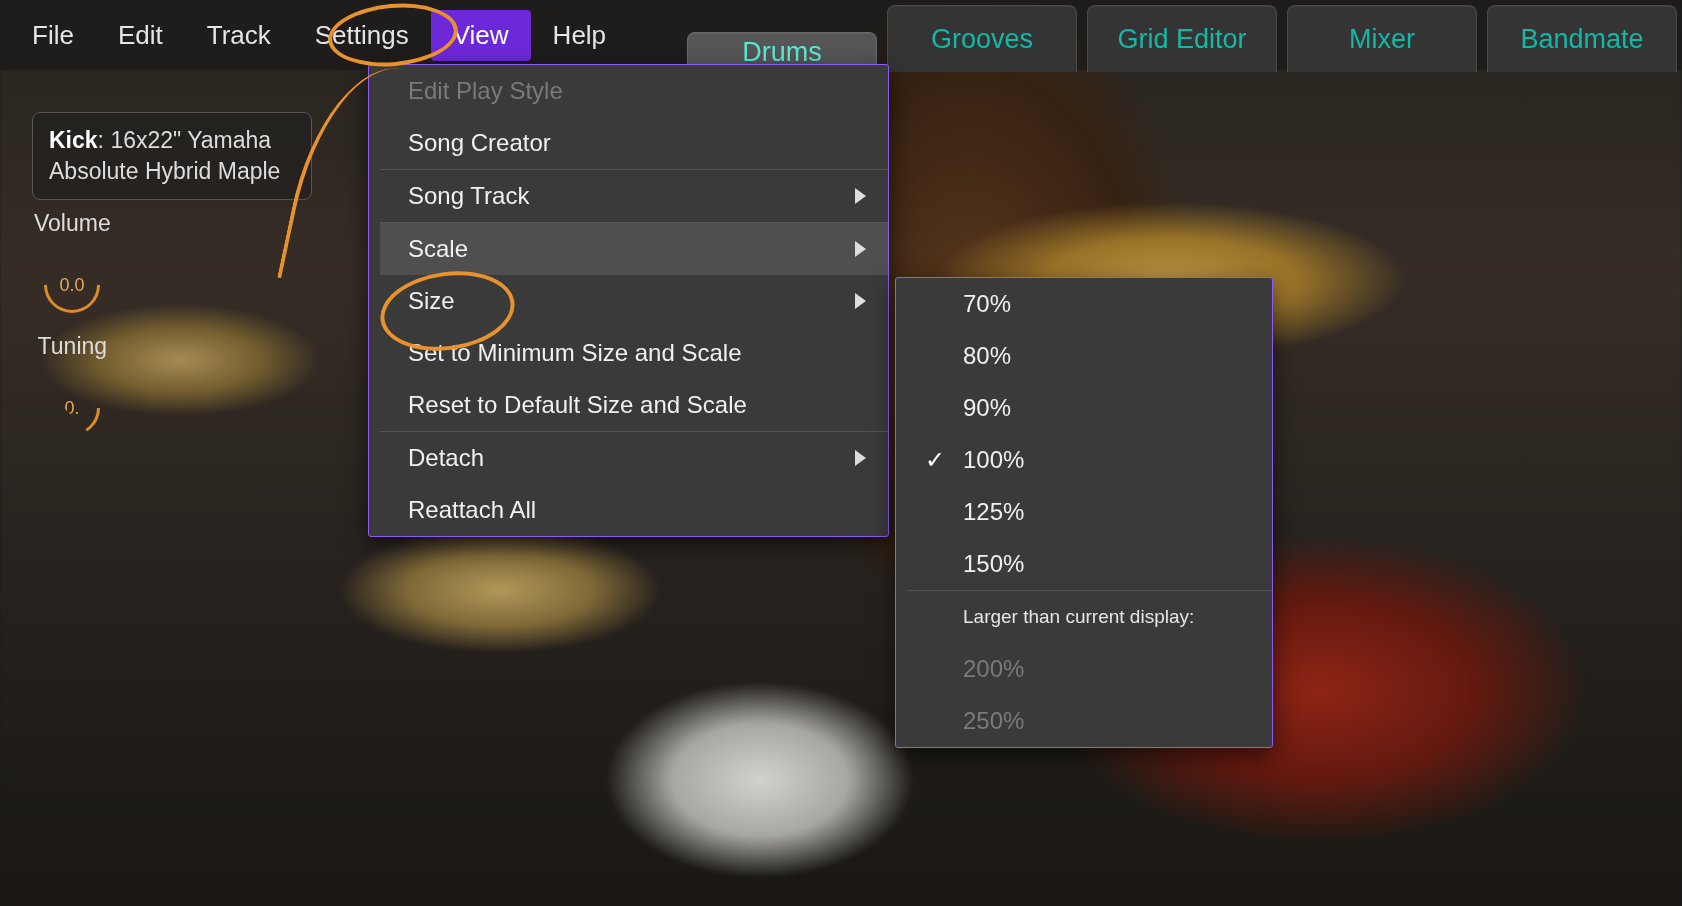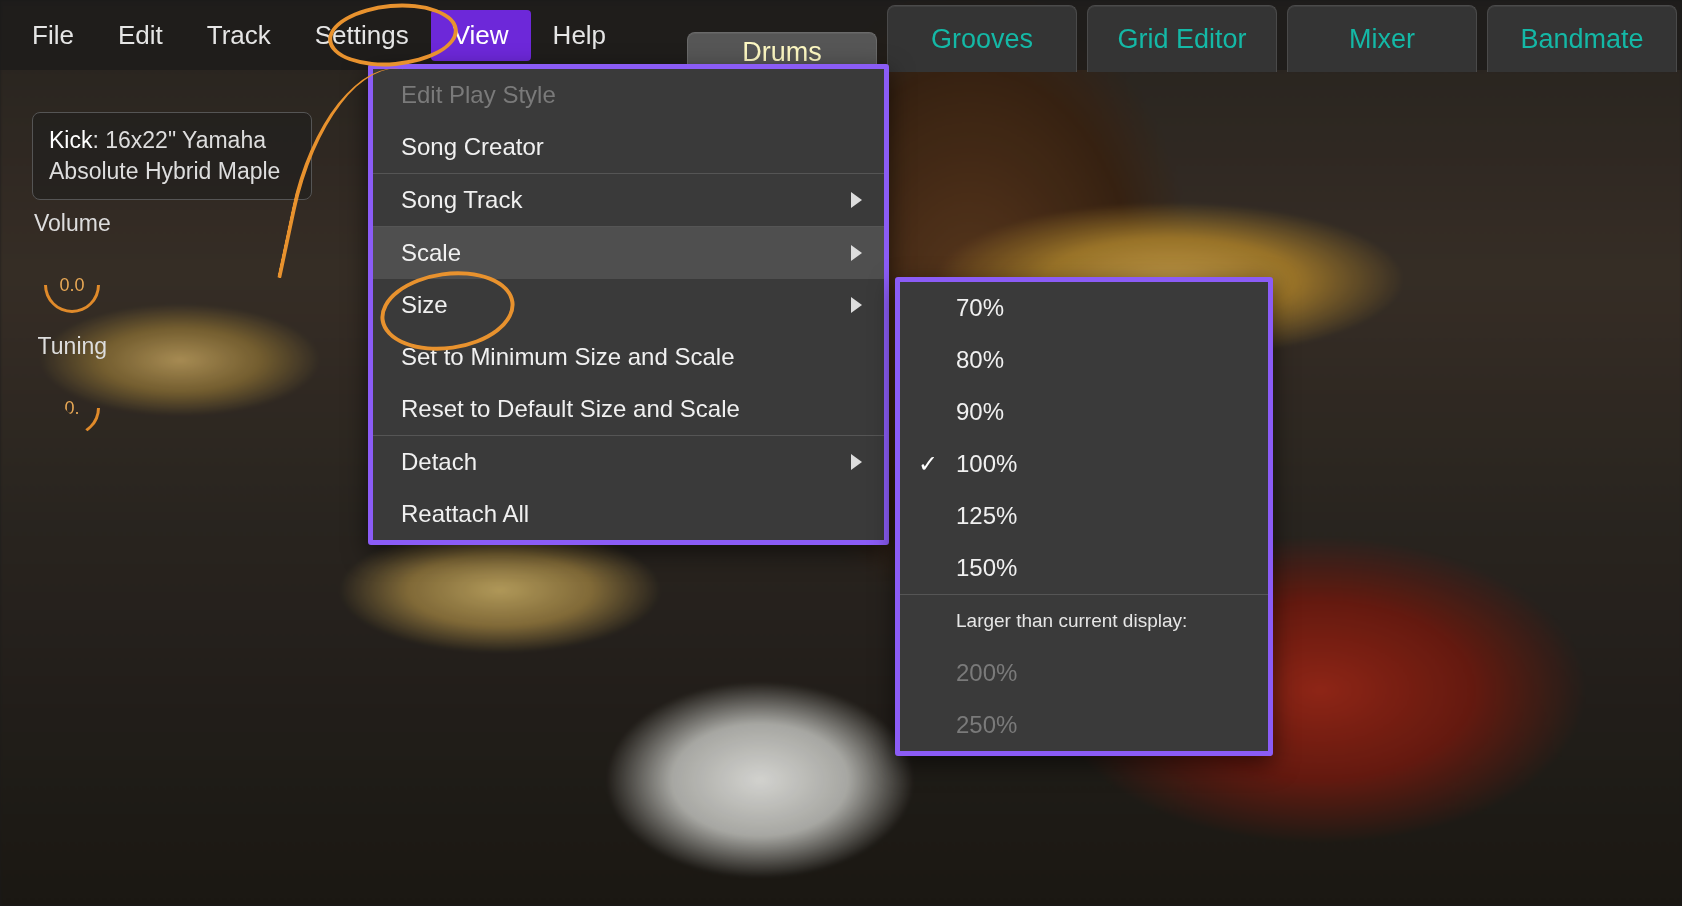--- a/index.html
+++ b/index.html
@@ -71,40 +71,40 @@
     display: flex;
     align-items: center;
     justify-content: center;
     border-radius: 8px 8px 0 0;
     border: 1px solid #4a4a4a;
     border-bottom: none;
     box-shadow: inset 0 1px 0 rgba(255,255,255,0.06);
   }
   .tab.active {
     background: #565656;
-    color: #fef9c3;
+    color: #5eead4;
     border-color: #6a6a6a;
     margin-top: 27px;
   }
 
   
   .info-box {
     position: absolute;
     top: 112px; left: 32px;
     width: 280px;
     padding: 12px 16px;
     border: 1px solid #555;
     border-radius: 8px;
     background: rgba(30,30,30,0.55);
     font-size: 23px;
     line-height: 1.35;
     color: #ddd;
     z-index: 5;
   }
-  .info-box .label { font-weight: 400; color: #fff; text-align: center; }
+  .info-box .label { font-weight: 700; color: #fff; text-align: center; }
 
   .controls {
     position: absolute;
     top: 210px; left: 34px;
     display: flex;
     align-items: center;
     gap: 20px;
     font-size: 23px;
     color: #ddd;
     z-index: 5;
@@ -126,24 +126,25 @@
   }
   .knob span { transform: rotate(45deg); }
   .knob.partial {
     clip-path: inset(0 0 0 40%);
   }
 
   
   .dropdown {
     position: absolute;
     background: #3a3a3a;
-    border: 5px solid #8b5cf6;
+    border: 1px solid #8b5cf6;
     border-radius: 3px;
     box-shadow: 0 8px 24px rgba(0,0,0,0.55);
     z-index: 30;
+    padding-left: 11px;
   }
   .dd-view {
     top: 64px; left: 368px;
     width: 521px;
   }
   .dd-scale {
     top: 277px; left: 895px;
     width: 378px;
   }
   .dd-row {

